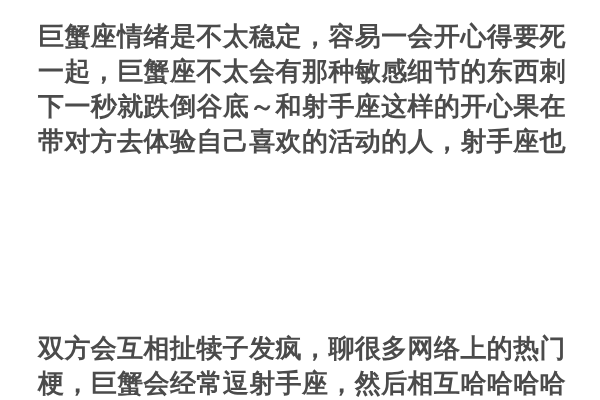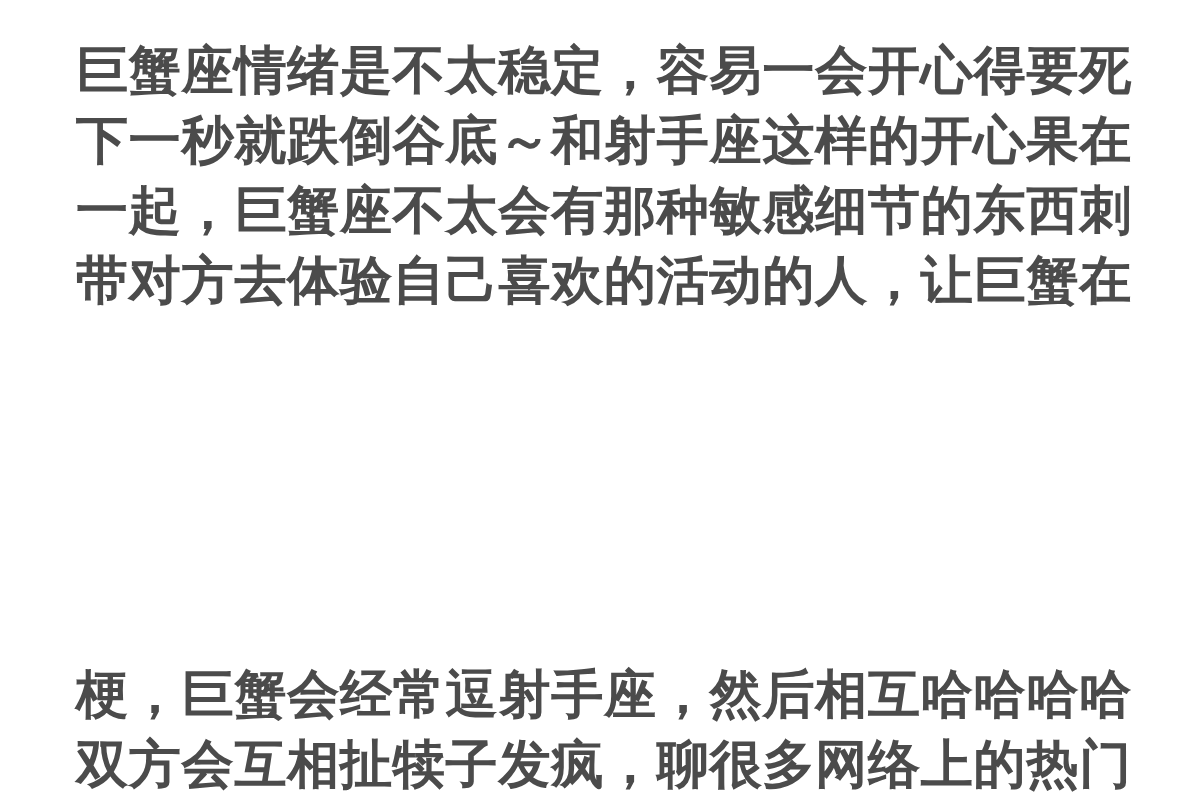--- a/index.html
+++ b/index.html
@@ -34,23 +34,23 @@
     text-align: left;
   }
 </style>
 </head>
 <body>
 
 <div class="article">
 
   <div class="paragraph paragraph-1">
     <div class="text-line">巨蟹座情绪是不太稳定，容易一会开心得要死</div>
+    <div class="text-line">一起，巨蟹座不太会有那种敏感细节的东西刺</div>
     <div class="text-line">下一秒就跌倒谷底～和射手座这样的开心果在</div>
-    <div class="text-line">一起，巨蟹座不太会有那种敏感细节的东西刺</div>
-    <div class="text-line">带对方去体验自己喜欢的活动的人，让巨蟹在</div>
+    <div class="text-line">带对方去体验自己喜欢的活动的人，射手座也</div>
   </div>
 
   <div class="paragraph paragraph-2">
+    <div class="text-line">双方会互相扯犊子发疯，聊很多网络上的热门</div>
     <div class="text-line">梗，巨蟹会经常逗射手座，然后相互哈哈哈哈</div>
-    <div class="text-line">双方会互相扯犊子发疯，聊很多网络上的热门</div>
   </div>
 
 </div>
 
 </body></html>

